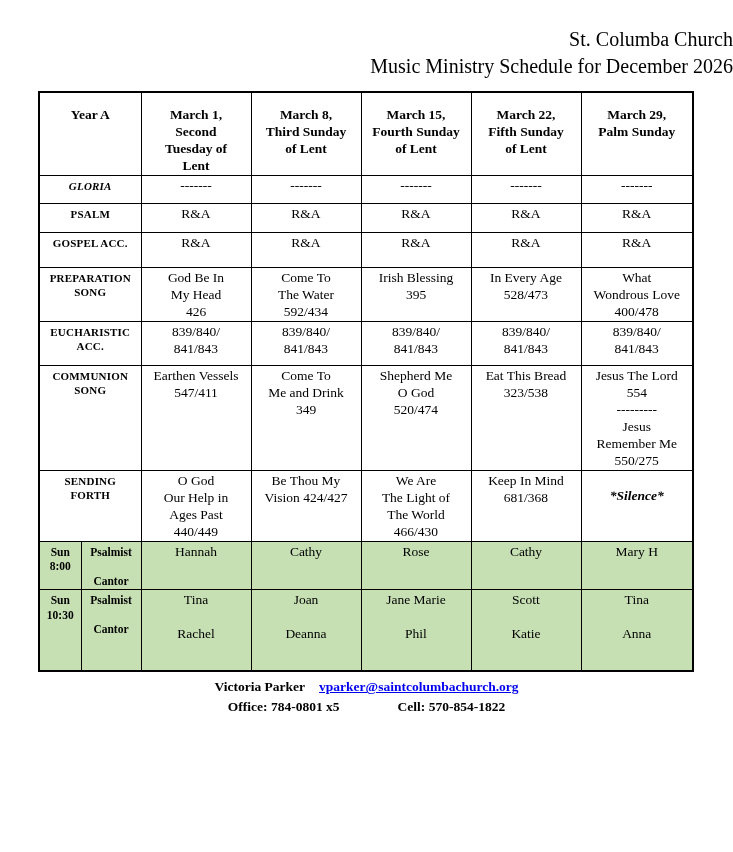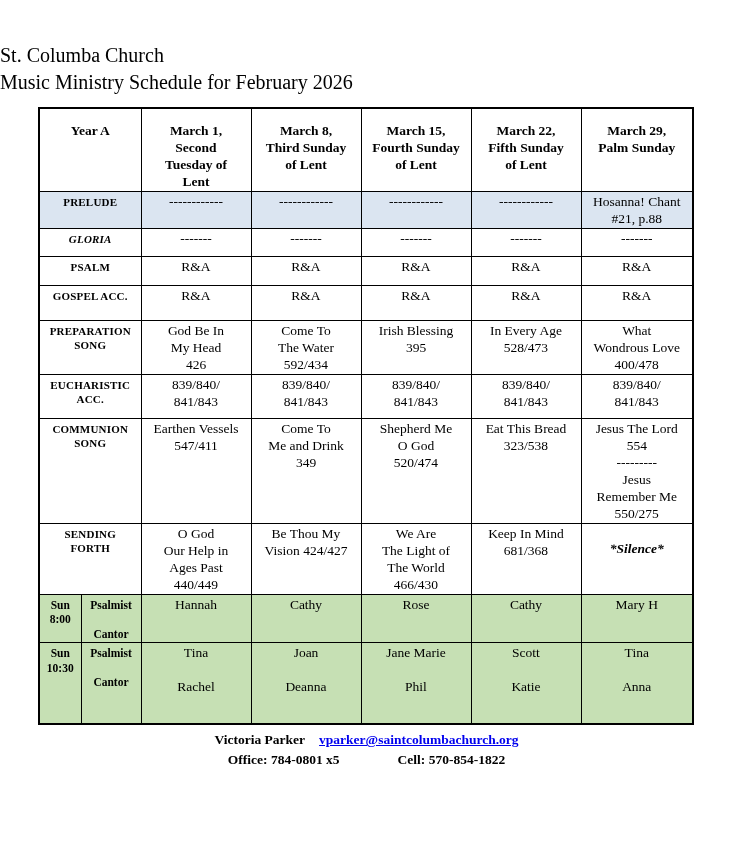--- a/index.html
+++ b/index.html
@@ -7,21 +7,21 @@
     --cantor-bg:#c6e0b4;
     --link:#0000ee;
     --border:#000000;
   }
   html,body{margin:0;padding:0;}
   body{
     width:733px;height:852px;background:#ffffff;
     font-family:"Liberation Serif", serif;color:#000;
     position:relative;overflow:hidden;
   }
-  .title-block{text-align:left;padding-top:42px;line-height:1.35;}
+  .title-block{text-align:right;padding-top:26px;line-height:1.35;}
   .title-line{font-size:20px;font-weight:500;}
   table.schedule{
     border-collapse:collapse;table-layout:fixed;
     width:654px;margin:11px 0 0 38px;
     border:2px solid var(--border);
   }
   td{
     border:1px solid var(--border);
     vertical-align:top;text-align:center;
     white-space:pre-line;
@@ -54,21 +54,21 @@
   .footer .email{
     color:var(--link);text-decoration:underline;cursor:pointer;margin-left:14px;
   }
   .footer .contact-gap{display:inline-block;width:58px;}
 </style>
 </head>
 <body>
 
 <div class="title-block">
   <div class="title-line">St. Columba Church</div>
-  <div class="title-line">Music Ministry Schedule for February 2026</div>
+  <div class="title-line">Music Ministry Schedule for December 2026</div>
 </div>
 
 <table class="schedule">
   <colgroup>
     <col style="width:42px">
       <col style="width:60px">
     <col style="width:110px">
       <col style="width:110px">
       <col style="width:110px">
     <col style="width:110px">
@@ -88,29 +88,20 @@
     <td>March 15,
 Fourth Sunday
 of Lent</td>
     <td>March 22,
 Fifth Sunday
 of Lent</td>
     <td>March 29,
 Palm Sunday</td>
   </tr>
 
-  <tr class="r-prelude">
-    <td colspan="2" class="row-label">PRELUDE</td>
-    <td>------------</td>
-    <td>------------</td>
-    <td>------------</td>
-    <td>------------</td>
-    <td>Hosanna! Chant
-#21, p.88</td>
-  </tr>
 
 
   <tr class="r-gloria">
     <td colspan="2" class="row-label">GLORIA</td>
     <td>-------</td>
     <td>-------</td>
     <td>-------</td>
     <td>-------</td>
     <td>-------</td>
   </tr>

